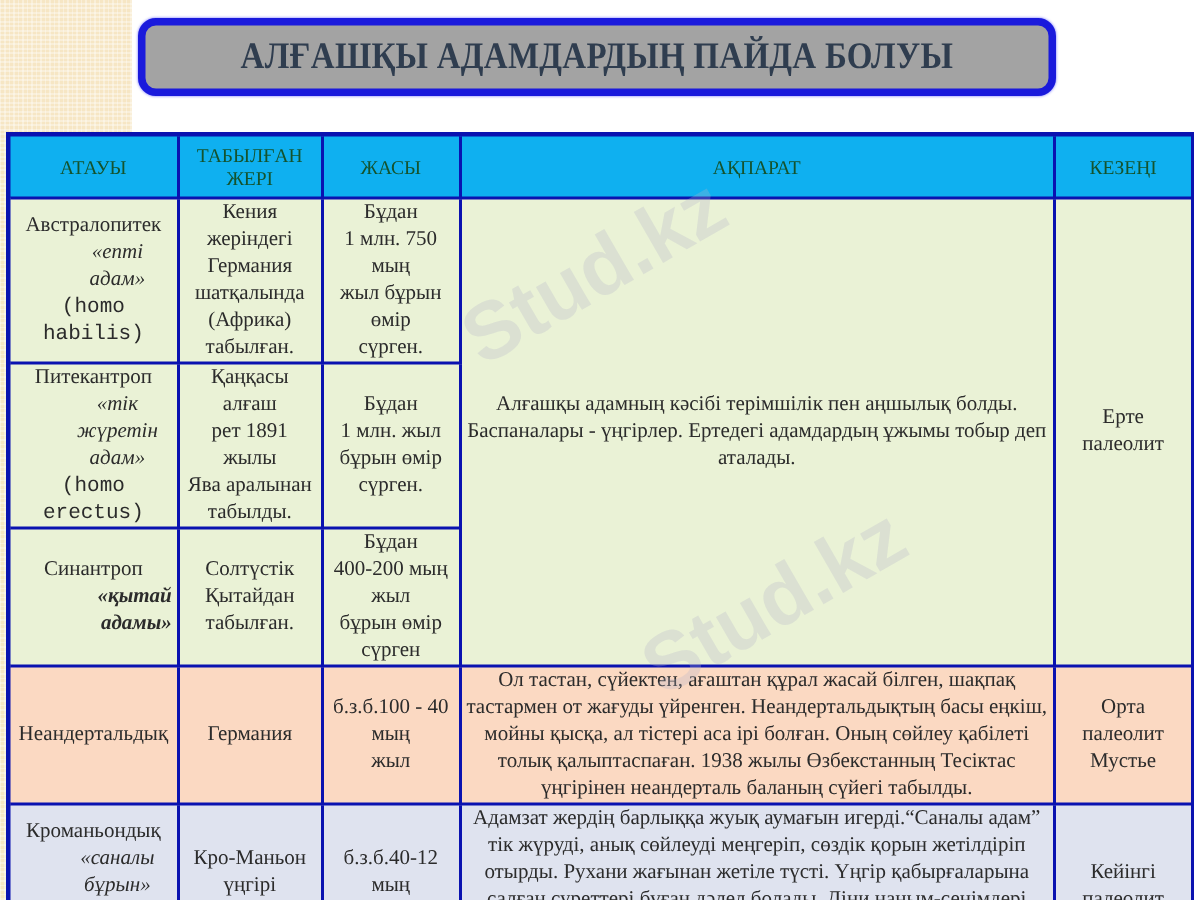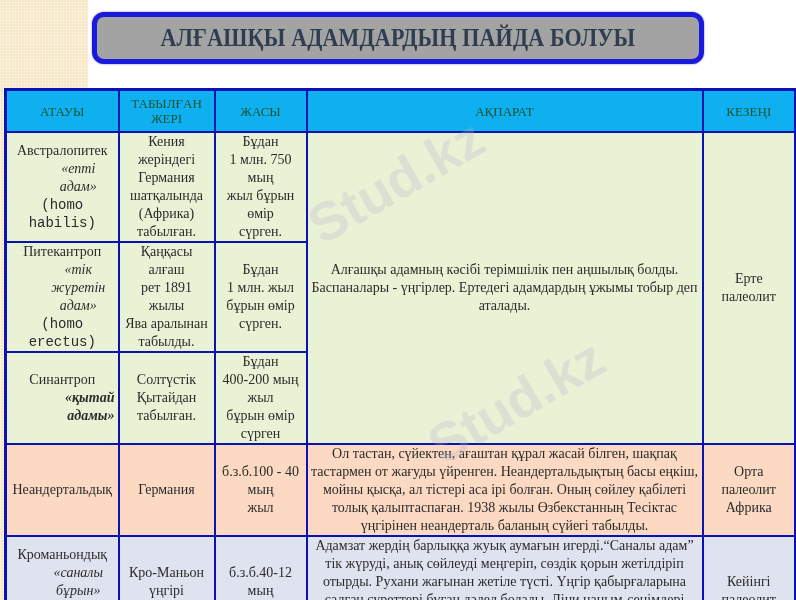--- a/index.html
+++ b/index.html
@@ -152,21 +152,21 @@
       <td>
         <span class="cell-line">Германия</span>
       </td>
       <td>
         <span class="cell-line">б.з.б.100 - 40 мың</span>
         <span class="cell-line">жыл</span>
       </td>
       <td class="info">Ол тастан, сүйектен, ағаштан құрал жасай білген, шақпақ тастармен от жағуды үйренген. Неандертальдықтың басы еңкіш, мойны қысқа, ал тістері аса ірі болған. Оның сөйлеу қабілеті толық қалыптаспаған. 1938 жылы Өзбекстанның Тесіктас үңгірінен неандерталь баланың сүйегі табылды.</td>
       <td>
         <span class="cell-line">Орта палеолит</span>
-        <span class="cell-line">Африка</span>
+        <span class="cell-line">Мустье</span>
       </td>
     </tr>
 
     <tr class="row-late" style="height:104px">
       <td>
         <span class="name">Кроманьондық</span>
         <span class="nick">«саналы бұрын»</span>
         <span class="latin">(homo sapiens)</span>
       </td>
       <td>

